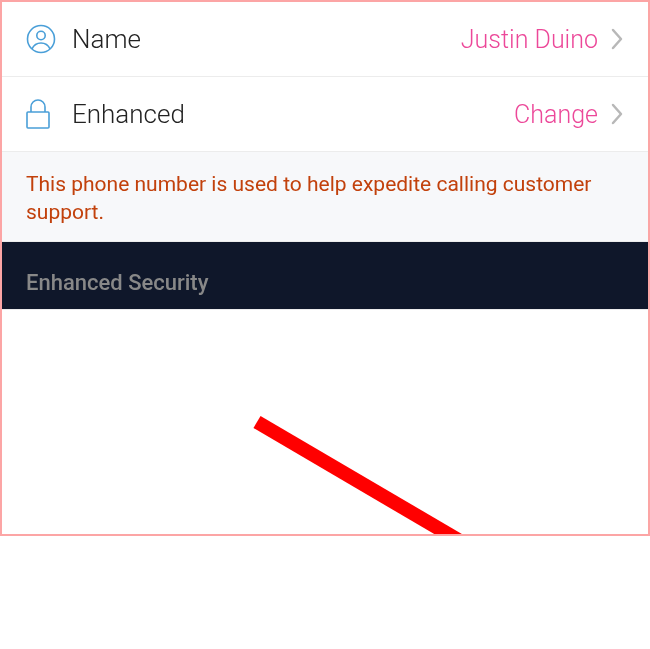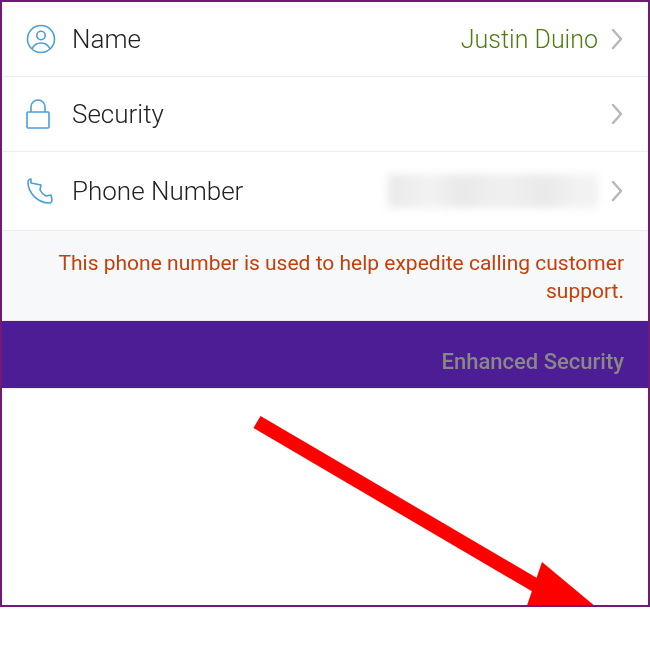--- a/index.html
+++ b/index.html
@@ -5,26 +5,25 @@
     * { box-sizing: border-box; margin: 0; padding: 0; }
     body {
       font-family: -apple-system, BlinkMacSystemFont, "Segoe UI", Roboto, sans-serif;
       background: #fff;
       width: 650px;
       height: 649px;
       overflow: hidden;
       position: relative;
     }
     .container {
-      border: 2px solid #701a75;
+      border: 2px solid #fca5a5;
       width: 650px;
-      height: 607px;
+      height: 536px;
       background: #fff;
       position: relative;
-      text-align: right;
     }
     .row {
       display: flex;
       align-items: center;
       padding: 22px 24px;
       border-bottom: 1px solid #ececec;
       background: #fff;
     }
     .row .icon-wrap {
       width: 46px;
@@ -35,21 +34,21 @@
       font-size: 26px;
       font-weight: 300;
       color: #222;
     }
     .row .spacer {
       flex: 1;
     }
     .row .value {
       font-size: 25px;
       font-weight: 300;
-      color: #4d7c0f;
+      color: #ec4899;
       margin-right: 12px;
     }
     .chevron {
       width: 14px;
       height: 24px;
       flex-shrink: 0;
     }
     .blur-box {
       height: 34px;
       border-radius: 4px;
@@ -60,21 +59,21 @@
     .section-note {
       background: #f7f8fa;
       padding: 18px 24px 14px 24px;
       font-size: 21px;
       color: #c2410c;
       font-weight: 400;
       line-height: 1.35;
       border-bottom: 1px solid #ececec;
     }
     .section-header {
-      background: #4c1d95;
+      background: #0f172a;
       padding: 28px 24px 14px 24px;
       font-size: 22px;
       font-weight: 500;
       color: #888;
       border-bottom: 1px solid #ececec;
     }
     .arrow-overlay {
       position: absolute;
       pointer-events: none;
       top: 0; left: 0;
@@ -103,42 +102,28 @@
   </div>
 
 
   <div class="row">
     <span class="icon-wrap">
       <svg width="24" height="30" viewBox="0 0 24 30" fill="none" stroke="#4a9fd8" stroke-width="1.6" stroke-linejoin="round">
         <rect x="1" y="13" width="22" height="16" rx="1"></rect>
         <path d="M5 13V8a7 7 0 0 1 14 0v5"></path>
       </svg>
     </span>
-    <span class="label">Security</span>
+    <span class="label">Enhanced</span>
     <span class="spacer"></span>
+    <span class="value">Change</span>
     <svg class="chevron" viewBox="0 0 14 24" fill="none" stroke="#b8b8b8" stroke-width="2.5" stroke-linecap="round" stroke-linejoin="round">
         <path d="M3 3l8 9-8 9"></path>
       </svg>
   </div>
 
-  <div class="row">
-    <span class="icon-wrap">
-      <svg width="28" height="28" viewBox="0 0 28 28" fill="none" stroke="#4a9fd8" stroke-width="1.6" stroke-linejoin="round" stroke-linecap="round">
-        <path d="M5 2c-1.5 0-3 1.5-3 3 0 11 10 21 21 21 1.5 0 3-1.5 3-3l-1-5-5 1c-2-1-5-4-6-6l1-5-5-1-5-1z" transform="translate(0,0)"></path>
-        <path d="M4 2c-1 0-2 1-2 3 0 10 11 21 21 21 2 0 3-1 3-2l-1-5-6 1c-2-1-4-3-5-5l1-6-5-1z" stroke="none"></path>
-      </svg>
-      <svg width="28" height="28" viewBox="0 0 28 28" fill="none" stroke="#4a9fd8" stroke-width="1.6" stroke-linejoin="round" stroke-linecap="round" style="position:absolute; opacity:0"></svg>
-    </span>
-    <span class="label">Phone Number</span>
-    <span class="spacer"></span>
-    <div class="blur-box" style="width:210px"></div>
-    <svg class="chevron" viewBox="0 0 14 24" fill="none" stroke="#b8b8b8" stroke-width="2.5" stroke-linecap="round" stroke-linejoin="round">
-        <path d="M3 3l8 9-8 9"></path>
-      </svg>
-  </div>
 
   <div class="section-note">This phone number is used to help expedite calling customer support.</div>
 
   <div class="section-header">Enhanced Security</div>
 
 
   <svg class="arrow-overlay" width="650" height="649">
     <defs>
       <marker id="arrowhead" markerWidth="8" markerHeight="8" refX="6" refY="4" orient="auto">
         <polygon points="0 0, 8 4, 0 8" fill="#ff0000"></polygon>

